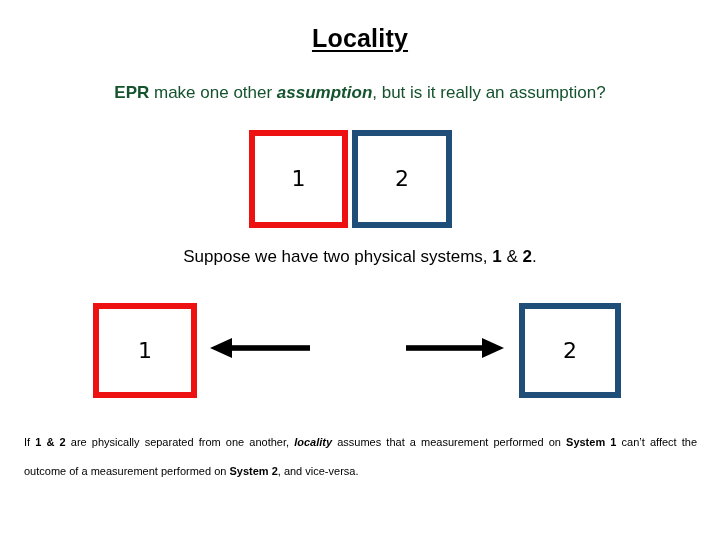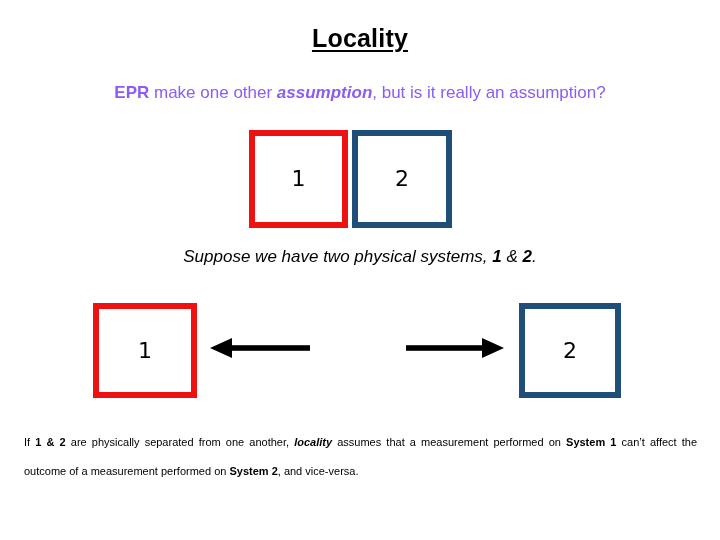--- a/index.html
+++ b/index.html
@@ -41,36 +41,35 @@
 
   
   .intro {
     position: absolute;
     left: 24px;
     top: 81px;
     width: 672px;
     text-align: center;
     font-size: 17px;
     line-height: 24px;
-    color: #8b5cf6;
+    color: #14532d;
     white-space: nowrap;
   }
 
   
   .caption {
     position: absolute;
     left: 24px;
     top: 245px;
     width: 672px;
     text-align: center;
     font-size: 17px;
     line-height: 24px;
     color: #000000;
     white-space: nowrap;
-    font-style: italic;
   }
 
   
   .box {
     position: absolute;
     box-sizing: border-box;
     background: #ffffff;
     display: flex;
     align-items: center;
     justify-content: center;

